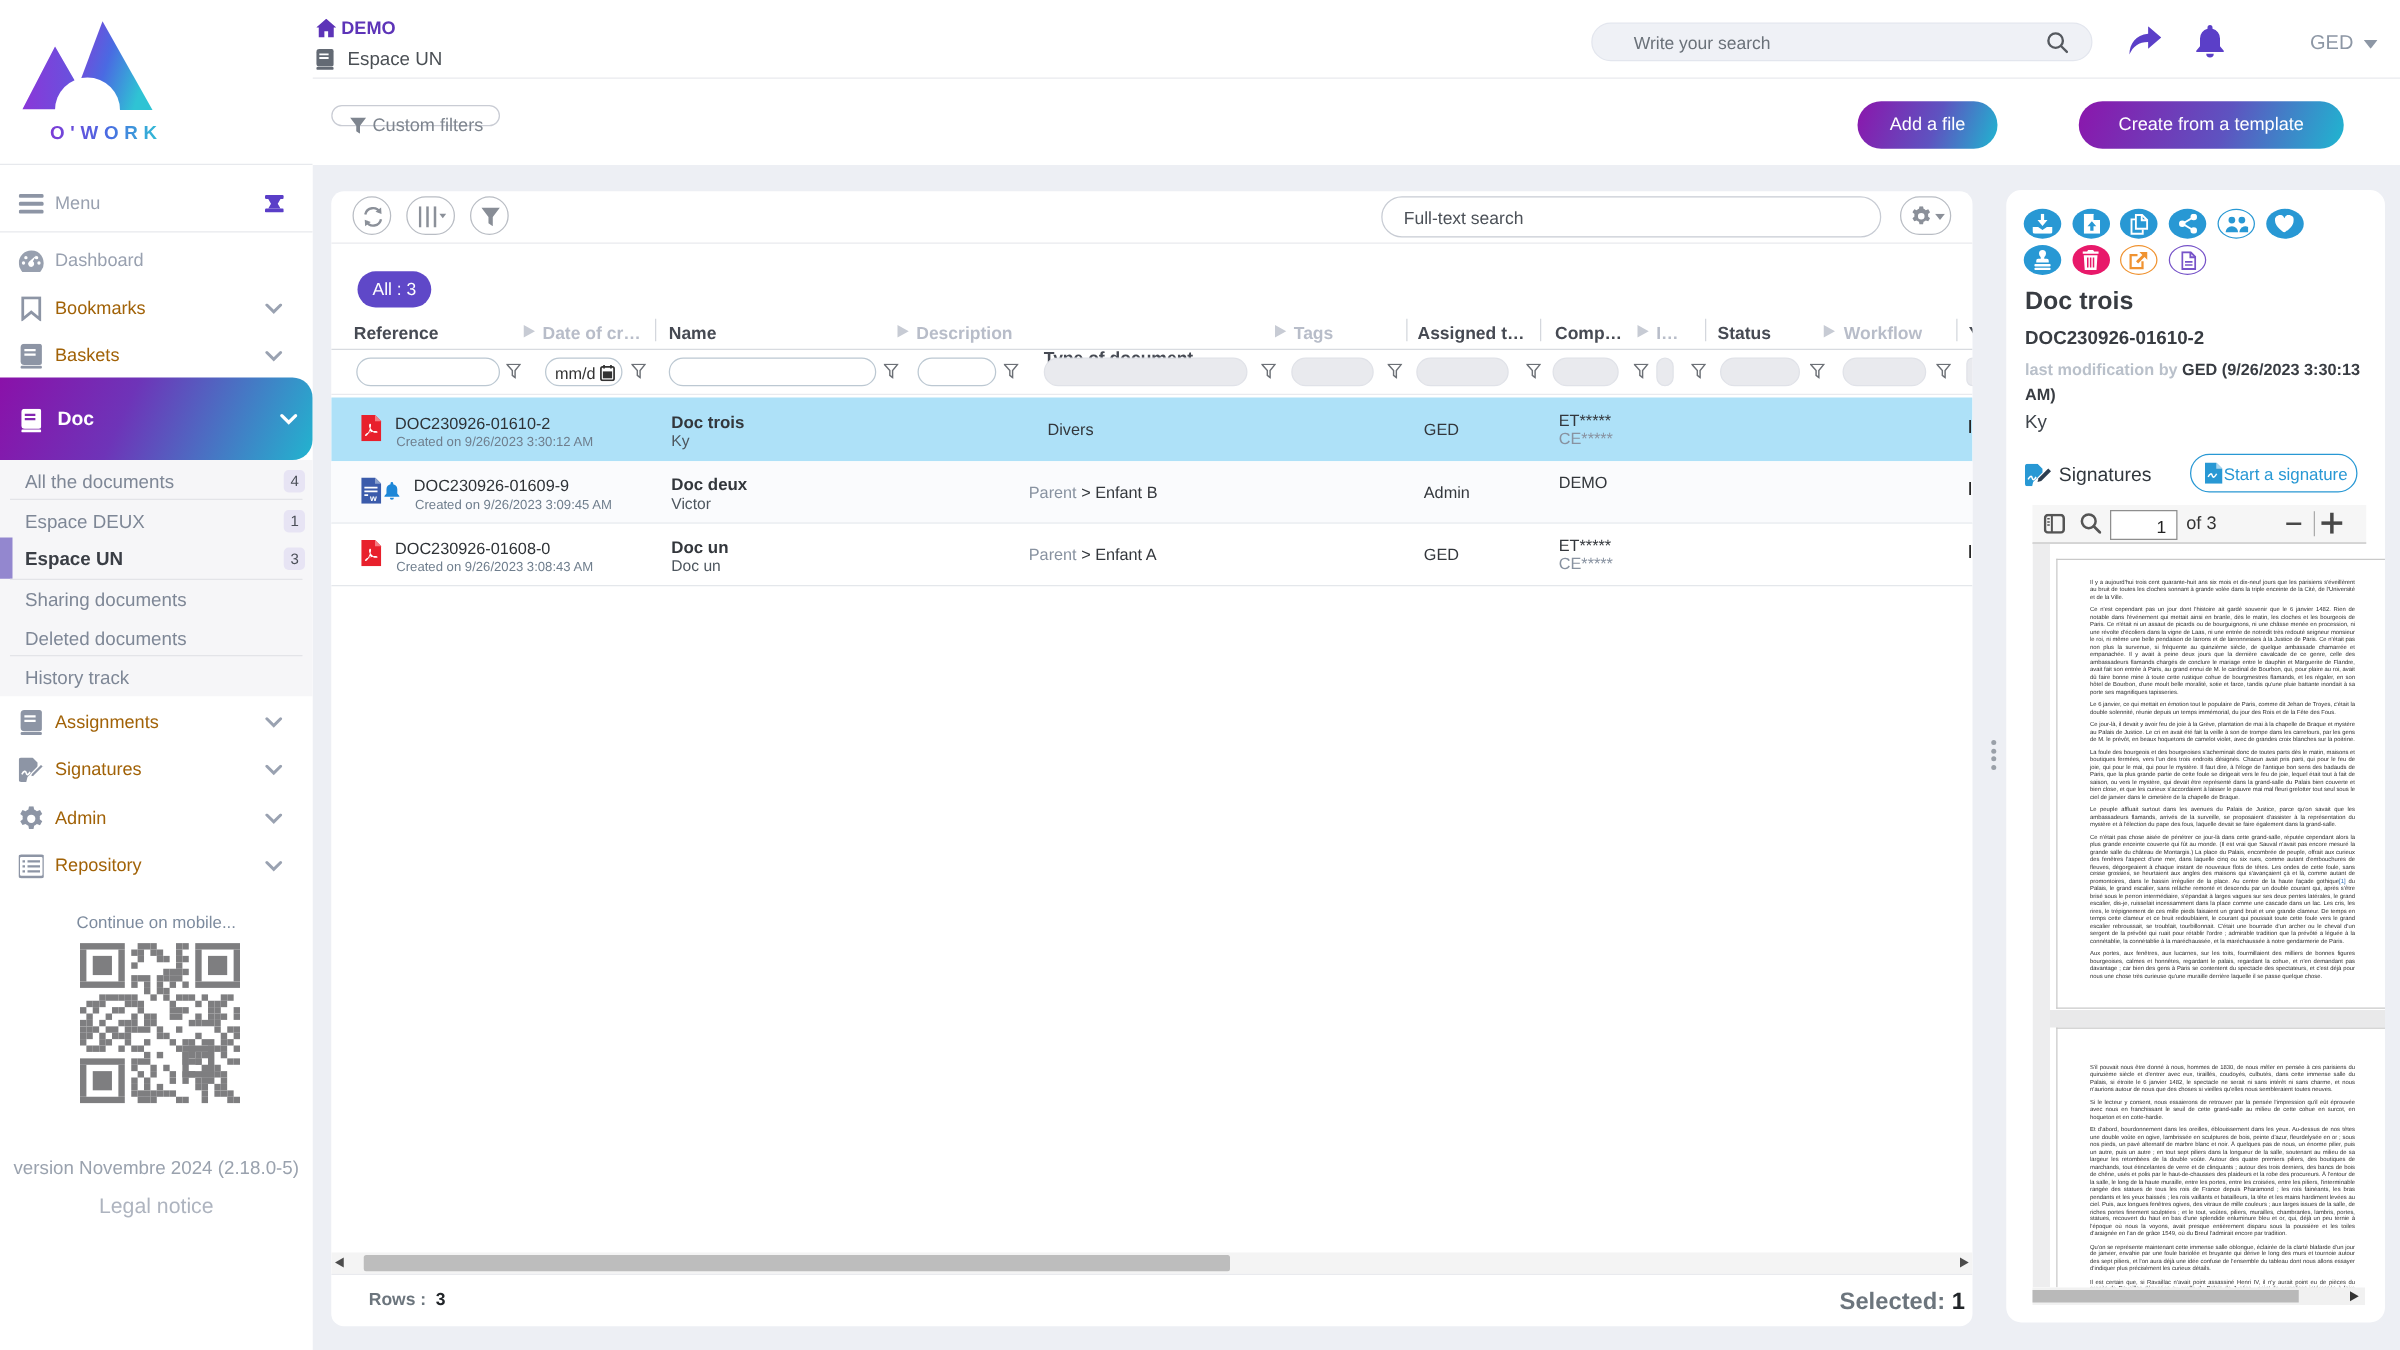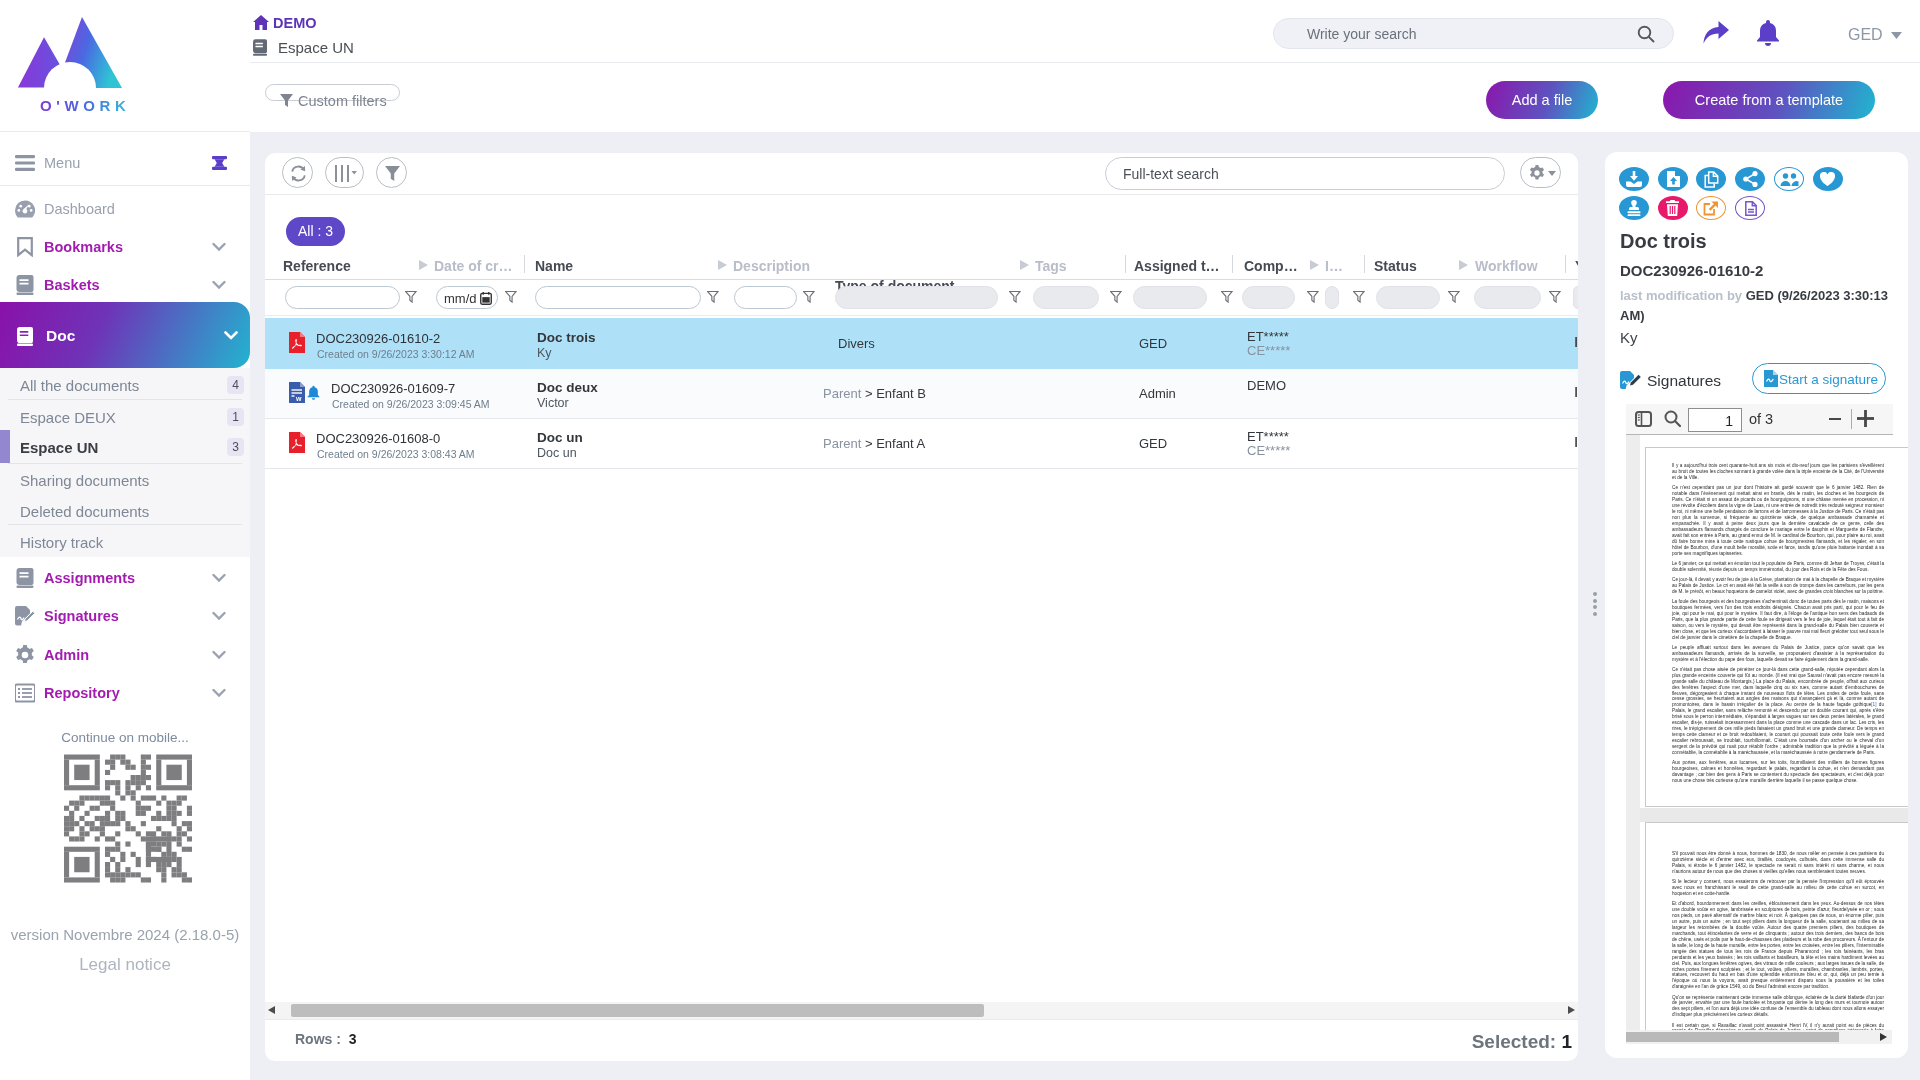--- a/index.html
+++ b/index.html
@@ -8,21 +8,21 @@
 .abs { position:absolute; }
 #page { position:relative; width:1920px; height:1080px; }
 
 #contentbg { left:250px; top:132px; width:1670px; height:948px; background:#edeff4; }
 
 #sidebar { left:0; top:0; width:250px; height:1080px; background:#fff; z-index:5; }
 #sidebar .divider { position:absolute; left:0; width:250px; height:1px; background:#e7e9ed; }
 .mitem { position:absolute; left:0; width:250px; height:38px; }
 .mitem .micon { position:absolute; left:15px; top:50%; transform:translateY(-50%); width:20px; height:20px; }
 .mitem .mtext { position:absolute; left:44px; top:50%; transform:translateY(-50%); font-size:14.5px; color:#99a1b0; }
-.mitem .semib { font-weight:bold; color:#a21caf; }
+.mitem .semib { font-weight:normal; color:#a16207; }
 .mitem .chev { position:absolute; right:24px; top:50%; transform:translateY(-50%); }
 .subitem { position:absolute; left:0; width:250px; font-size:15px; color:#7e8796; }
 .badge { position:absolute; right:6px; top:50%; transform:translateY(-50%); background:#e7e4f4; color:#4b4f58; font-size:12px; padding:2px 5px; border-radius:4px; }
 
 #topbar { left:250px; top:0; width:1670px; height:132px; background:#fff; }
 .gradbtn { position:absolute; height:38px; border-radius:19px; background:linear-gradient(110deg,#8b16ac 0%,#5e53c0 55%,#1fb6d0 100%); color:#fff; font-size:14.5px; text-align:center; line-height:38px; }
 
 #maincard { left:265px; top:153px; width:1313px; height:908px; background:#fff; border-radius:10px; z-index:3; overflow:hidden; }
 #rightcard { left:1605px; top:152px; width:303px; height:906px; background:#fff; border-radius:12px; z-index:3; }
 .circbtn { position:absolute; border:1px solid #b9bdc4; border-radius:50%; background:#fff; }
@@ -630,21 +630,21 @@
             <line x1="2.5" y1="8" x2="13" y2="8"></line>
             <line x1="2.5" y1="11" x2="13" y2="11"></line>
             <line x1="2.5" y1="14" x2="5.5" y2="14"></line>
           </g>
           <text x="7" y="18.5" font-size="7" fill="#fff" font-weight="bold" font-family="Liberation Sans">w</text>
         </svg>
       <svg class="abs" style="left:42px;top:16px;" width="13" height="16" viewBox="0 0 24 27">
           <path fill="#1d87d8" d="M12 0 a2 2 0 0 1 2 2 v1 a8 8 0 0 1 6 7.7 V17 l3 3.5 v1 H1 v-1 L4 17 V10.7 A8 8 0 0 1 10 3 V2 a2 2 0 0 1 2-2 Z"></path>
           <path fill="#1d87d8" d="M9 23 h6 a3 3 0 0 1 -6 0 Z"></path>
         </svg>
-      <span class="cell" style="left:66px;top:12px;font-size:13px;color:#2e3236;">DOC230926-01609-7</span>
+      <span class="cell" style="left:66px;top:12px;font-size:13px;color:#2e3236;">DOC230926-01609-9</span>
       <span class="cell" style="left:67px;top:29px;font-size:10.5px;color:#6f7e8d;">Created on 9/26/2023 3:09:45 AM</span>
       <span class="cell" style="left:272px;top:11px;font-size:13.5px;font-weight:bold;color:#33373c;">Doc deux</span>
       <span class="cell" style="left:272px;top:27px;font-size:12.5px;color:#4d565e;">Victor</span>
       <span class="cell" style="left:558px;top:17px;font-size:13px;color:#8892a0;">Parent <span style="color:#33373c;">&gt; Enfant B</span></span>
       <span class="cell" style="left:874px;top:17px;font-size:13px;color:#33373c;">Admin</span>
       <span class="cell" style="left:982px;top:9px;font-size:13px;color:#33373c;">DEMO</span>
       <span class="cell" style="left:1309px;top:14px;font-size:15px;color:#222;">I</span>
     </div>
     <div class="row" style="top:266px;height:50px;background:#fff;border-bottom:1px solid #e4e7eb;">
       <svg class="abs" style="left:24px;top:13px;" width="16" height="21" viewBox="0 0 16 21">

